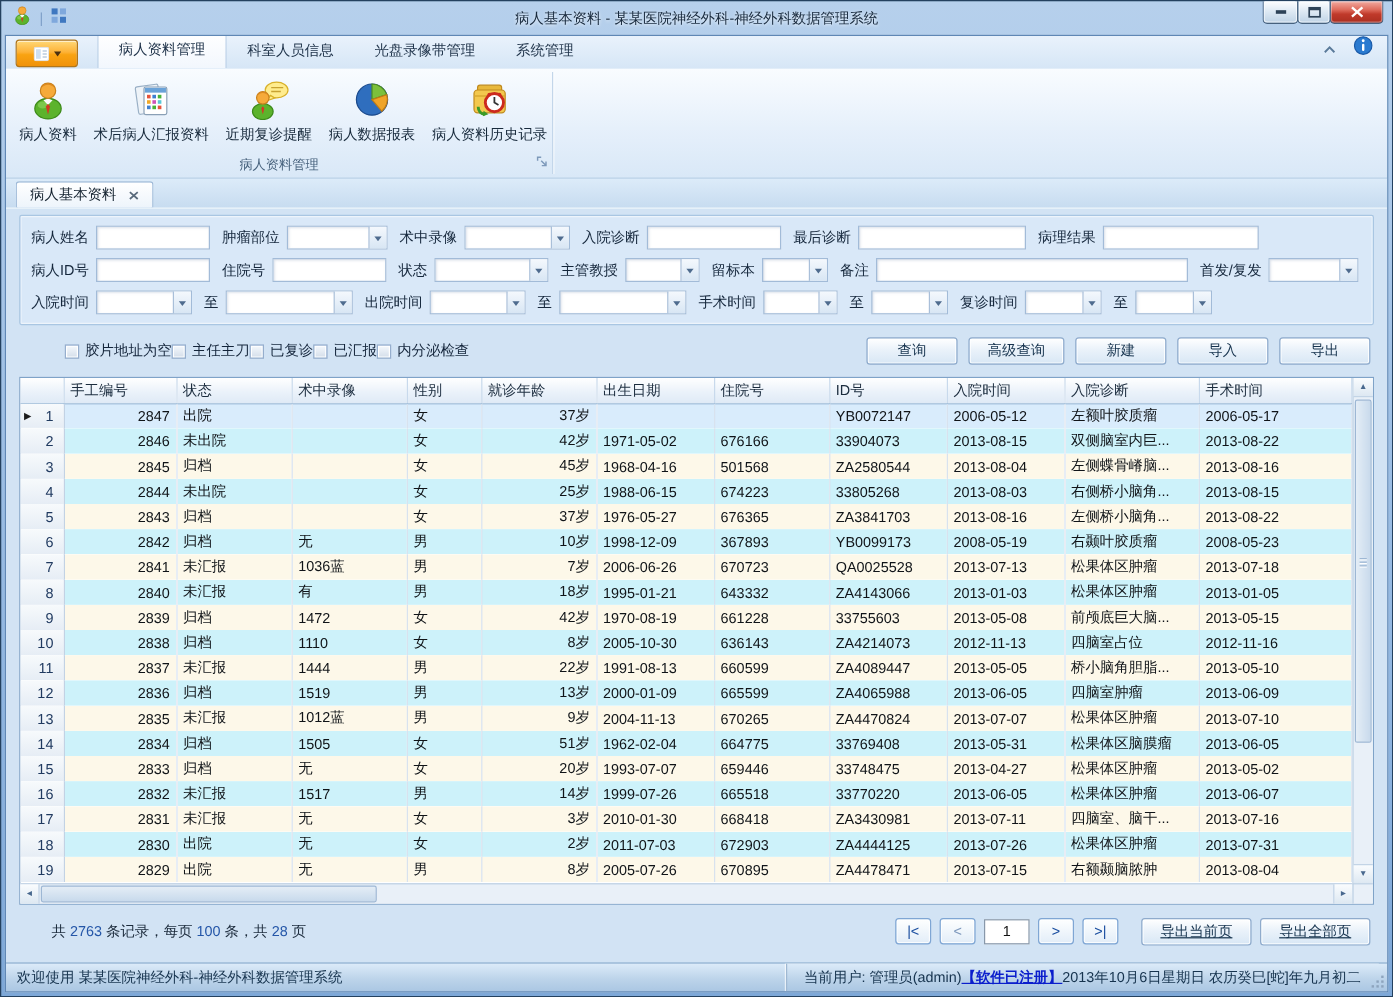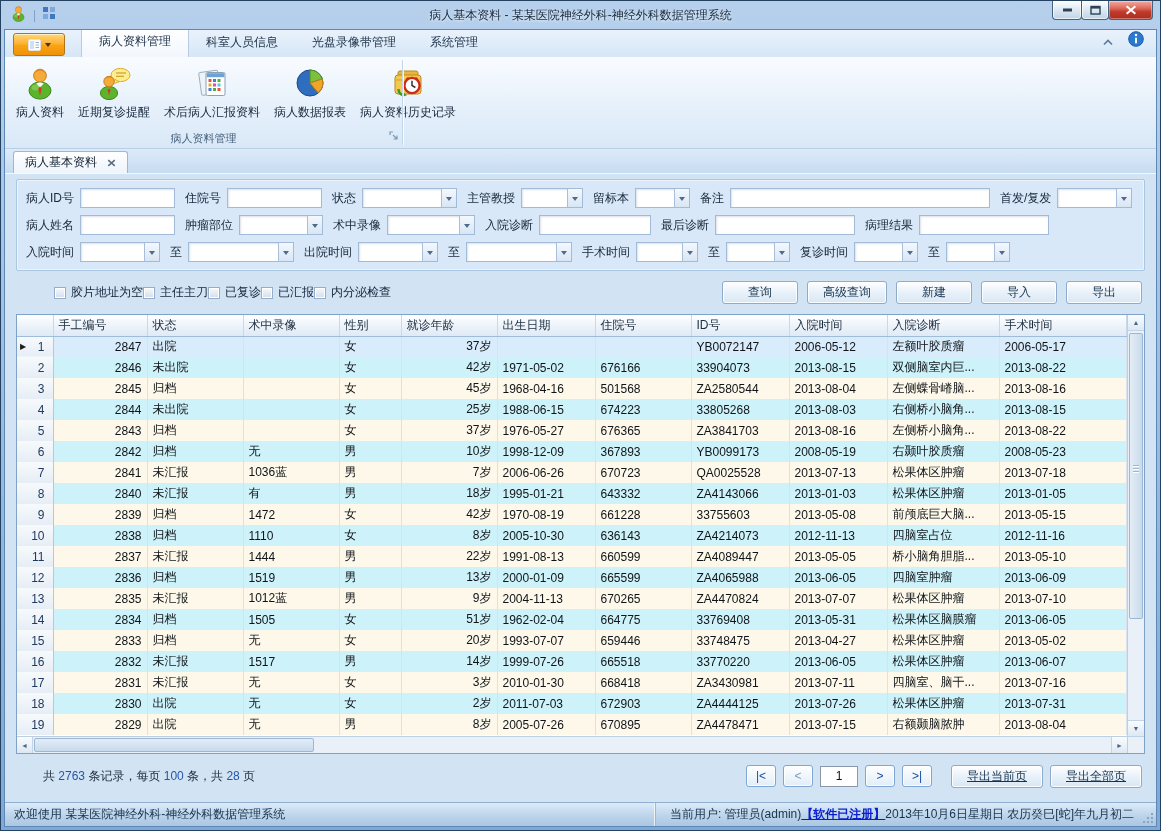--- a/index.html
+++ b/index.html
@@ -35,21 +35,21 @@
   .app-caret { width: 0; height: 0; border: 3.5px solid transparent; border-top: 4px solid #4a3010; margin-top: 4px; }
   .ribbon-tabs { display: flex; align-items: flex-end; height: 100%; }
   .ribbon-tab { padding: 5px 17px 6px; font-size: 12px; color: #1d3148; cursor: default; white-space: nowrap; }
   .ribbon-tab.active { background: linear-gradient(#ffffff, #f2f7fd); border: 1px solid #b7cce4; border-bottom: none;
     border-radius: 3px 3px 0 0; padding-bottom: 7px; }
   .tabs-right { margin-left: auto; display: flex; align-items: center; gap: 14px; padding: 0 6px 6px 0; }
 
   
   .ribbon-body { height: 92px; background: linear-gradient(#f9fcff, #e6f0fb 55%, #d9e8f7);
     border-bottom: 1px solid #b9cfe6; display: flex; }
-  .ribbon-group { width: 397px; display: flex; flex-direction: column; }
+  .ribbon-group { width: 455px; display: flex; flex-direction: column; }
   .rb-buttons { flex: 1; display: flex; align-items: flex-start; padding: 5px 0 0 4px; }
   .ribbon-btn { display: flex; flex-direction: column; align-items: center; padding: 3px 7px 2px; border-radius: 3px; cursor: default; }
   .rb-icon { height: 36px; display: flex; align-items: center; }
   .rb-label { font-size: 12px; color: #182a3c; margin-top: 3px; white-space: nowrap; }
   .group-footer { height: 18px; position: relative; text-align: center; font-size: 11px; color: #46617c; line-height: 16px; }
   .launcher { position: absolute; right: 3px; bottom: 3px; }
   .ribbon-sep { width: 1px; background: #c3d6ea; box-shadow: 1px 0 0 rgba(255,255,255,.8); margin: 3px 0; }
 
   
   .doctab-row { height: 25px; background: linear-gradient(#dcebf9, #c7dcf0); display: flex; align-items: flex-end;
@@ -277,32 +277,32 @@
               <span class="rb-icon">
                 <svg width="34" height="34">
                   <use href="#patient-icon-sym"></use>
                 </svg>
               </span>
               <div class="rb-label">病人资料</div>
             </div>
             <div class="ribbon-btn">
               <span class="rb-icon">
                 <svg width="34" height="34">
+                  <use href="#report-calendar-icon-sym"></use>
+                </svg>
+              </span>
+              <div class="rb-label">术后病人汇报资料</div>
+            </div>
+            <div class="ribbon-btn">
+              <span class="rb-icon">
+                <svg width="34" height="34">
                   <use href="#revisit-reminder-icon-sym"></use>
                 </svg>
               </span>
               <div class="rb-label">近期复诊提醒</div>
-            </div>
-            <div class="ribbon-btn">
-              <span class="rb-icon">
-                <svg width="34" height="34">
-                  <use href="#report-calendar-icon-sym"></use>
-                </svg>
-              </span>
-              <div class="rb-label">术后病人汇报资料</div>
             </div>
             <div class="ribbon-btn">
               <span class="rb-icon">
                 <svg width="34" height="34">
                   <use href="#pie-chart-icon-sym"></use>
                 </svg>
               </span>
               <div class="rb-label">病人数据报表</div>
             </div>
             <div class="ribbon-btn">
@@ -330,20 +330,50 @@
         <span style="color:#5a6b7c"><svg width="9" height="8">
               <use href="#x-glyph-sym"></use>
             </svg></span>
       </div>
     </div>
 
     <div class="content">
       <div class="filter-box">
           <div class="f-row">
             <div class="f-field">
+              <span class="f-label">病人姓名</span>
+              <div class="tbox" style="width: 95px;"></div>
+            </div>
+            <div class="f-field">
+              <span class="f-label">肿瘤部位</span>
+              <div class="combo" style="width: 84px;">
+                <span class="carrow"></span>
+              </div>
+            </div>
+            <div class="f-field">
+              <span class="f-label">术中录像</span>
+              <div class="combo" style="width: 88px;">
+                <span class="carrow"></span>
+              </div>
+            </div>
+            <div class="f-field">
+              <span class="f-label">入院诊断</span>
+              <div class="tbox" style="width: 112px;"></div>
+            </div>
+            <div class="f-field">
+              <span class="f-label">最后诊断</span>
+              <div class="tbox" style="width: 140px;"></div>
+            </div>
+            <div class="f-field">
+              <span class="f-label">病理结果</span>
+              <div class="tbox" style="width: 130px;"></div>
+            </div>
+          </div>
+          <div class="f-row">
+            <div class="f-field">
               <span class="f-label">病人ID号</span>
               <div class="tbox" style="width: 95px;"></div>
             </div>
             <div class="f-field">
               <span class="f-label">住院号</span>
               <div class="tbox" style="width: 95px;"></div>
             </div>
             <div class="f-field">
               <span class="f-label">状态</span>
               <div class="combo" style="width: 95px;">
@@ -364,50 +394,20 @@
             </div>
             <div class="f-field">
               <span class="f-label">备注</span>
               <div class="tbox" style="width: 260px;"></div>
             </div>
             <div class="f-field">
               <span class="f-label">首发/复发</span>
               <div class="combo" style="width: 75px;">
                 <span class="carrow"></span>
               </div>
-            </div>
-          </div>
-          <div class="f-row">
-            <div class="f-field">
-              <span class="f-label">病人姓名</span>
-              <div class="tbox" style="width: 95px;"></div>
-            </div>
-            <div class="f-field">
-              <span class="f-label">肿瘤部位</span>
-              <div class="combo" style="width: 84px;">
-                <span class="carrow"></span>
-              </div>
-            </div>
-            <div class="f-field">
-              <span class="f-label">术中录像</span>
-              <div class="combo" style="width: 88px;">
-                <span class="carrow"></span>
-              </div>
-            </div>
-            <div class="f-field">
-              <span class="f-label">入院诊断</span>
-              <div class="tbox" style="width: 112px;"></div>
-            </div>
-            <div class="f-field">
-              <span class="f-label">最后诊断</span>
-              <div class="tbox" style="width: 140px;"></div>
-            </div>
-            <div class="f-field">
-              <span class="f-label">病理结果</span>
-              <div class="tbox" style="width: 130px;"></div>
             </div>
           </div>
           <div class="f-row">
             <div class="f-field">
               <span class="f-label">入院时间</span>
               <div class="combo" style="width: 80px;">
                 <span class="carrow"></span>
               </div>
             </div>
             <div class="f-field">

